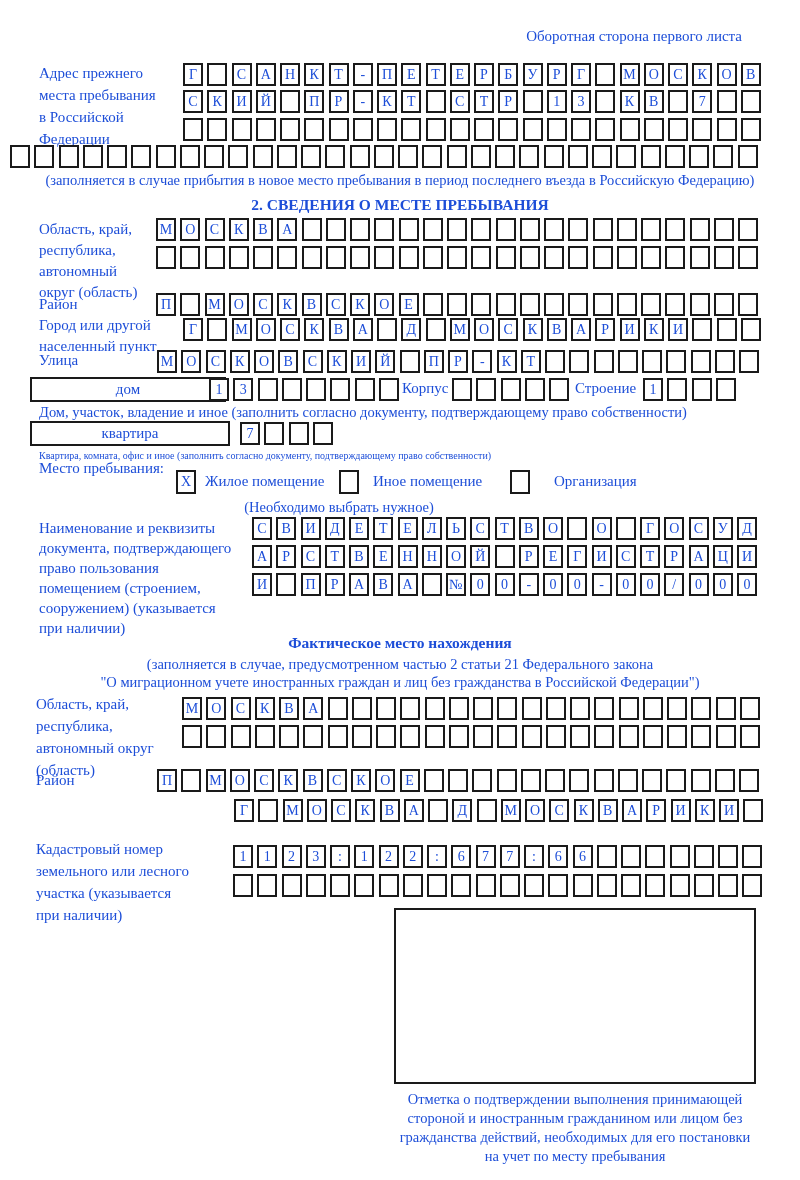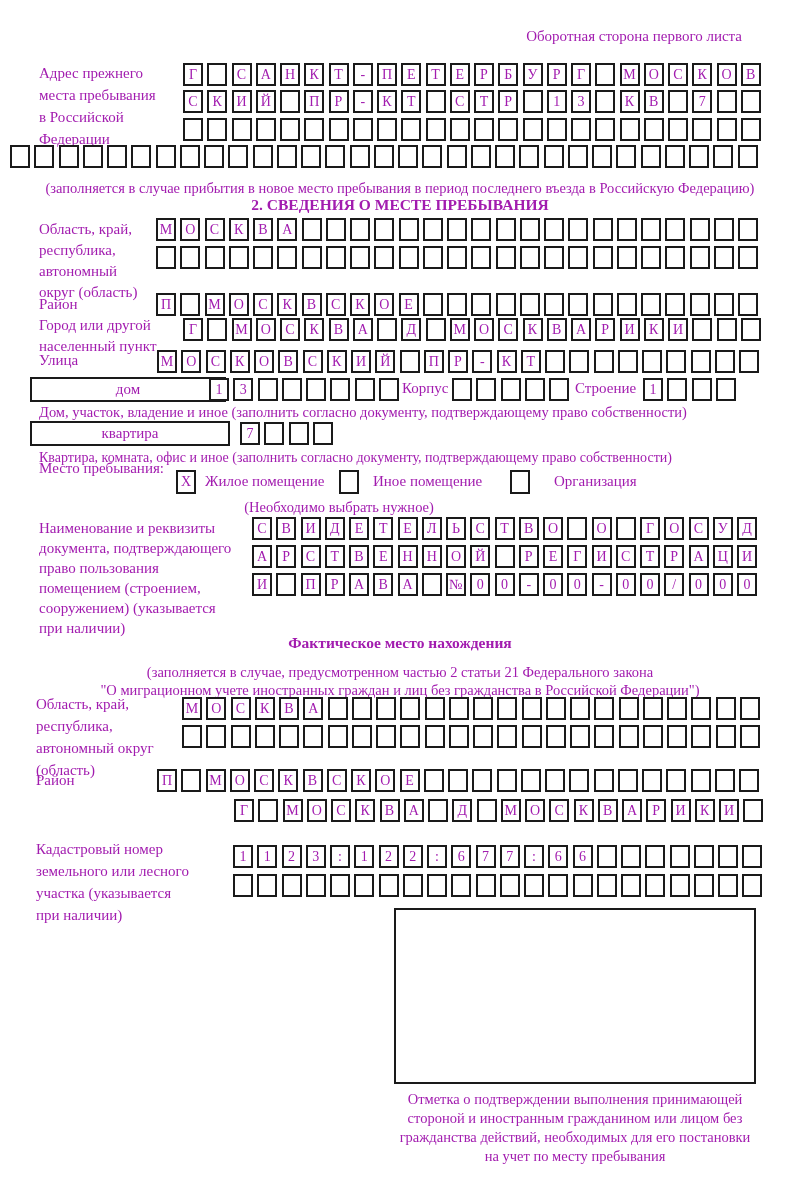--- a/index.html
+++ b/index.html
@@ -1,23 +1,23 @@
 <!DOCTYPE html>
 <html><head>
 <meta charset="utf-8">
 <style>
   html,body{margin:0;padding:0;background:#fff;}
-  .page{position:relative;width:800px;height:1180px;background:#ffffff;color:#a21caf;
+  .page{position:relative;width:800px;height:1180px;background:#ffffff;color:#1d4ed8;
         font-family:"Liberation Serif","DejaVu Serif",serif;overflow:hidden;}
   .txt{position:absolute;font-size:15px;white-space:nowrap;}
   .lines{position:absolute;font-size:15px;}
   .lines .line{line-height:21px;white-space:nowrap;}
   .lines.lh20 .line{line-height:20px;}
   .lines.lh22 .line{line-height:22px;}
-  .cap{position:absolute;left:0;width:800px;text-align:center;font-size:14.5px;white-space:nowrap;margin-top:8px;}
+  .cap{position:absolute;left:0;width:800px;text-align:center;font-size:14.5px;white-space:nowrap;}
   .title{position:absolute;left:0;width:800px;text-align:center;font-size:15.5px;font-weight:bold;}
   .cells{position:absolute;display:flex;gap:4.25px;}
   .cell{flex:0 0 auto;width:20px;height:23px;box-sizing:border-box;border:2px solid #1a1a1a;
         display:flex;align-items:center;justify-content:center;font-size:14px;background:#fff;}
   .widebox{position:absolute;box-sizing:border-box;border:2px solid #1a1a1a;height:25px;
         display:flex;align-items:center;justify-content:center;font-size:15px;background:#fff;}
   .checkbox{position:absolute;box-sizing:border-box;width:20px;height:24px;border:2px solid #1a1a1a;
         display:flex;align-items:center;justify-content:center;font-size:14px;background:#fff;}
   .stamp{position:absolute;box-sizing:border-box;border:2px solid #1a1a1a;background:#fff;}
   .capblock{position:absolute;text-align:center;font-size:14.5px;}
@@ -329,21 +329,21 @@
     </div>
   <div class="txt" style="left:39px;top:404px;font-size:14.5px">Дом, участок, владение и иное (заполнить согласно документу, подтверждающему право собственности)</div>
 
   <div class="widebox" style="left:30px;top:421px;width:200px">квартира</div>
   <div class="cells" style="left:240px;top:422px">
       <span class="cell">7</span>
       <span class="cell"></span>
       <span class="cell"></span>
       <span class="cell"></span>
     </div>
-  <div class="txt" style="left:39px;top:450px;font-size:14px">Квартира, комната, офис и иное (заполнить согласно документу, подтверждающему право собственности)</div>
+  <div class="txt" style="left:39px;top:450px;font-size:10px">Квартира, комната, офис и иное (заполнить согласно документу, подтверждающему право собственности)</div>
 
   <div class="txt" style="left:39px;top:460px">Место пребывания:</div>
   <span class="checkbox" style="left:176px;top:470px">X</span>
   <div class="txt" style="left:205px;top:473px">Жилое помещение</div>
   <span class="checkbox" style="left:339px;top:470px"></span>
   <div class="txt" style="left:373px;top:473px">Иное помещение</div>
   <span class="checkbox" style="left:510px;top:470px"></span>
   <div class="txt" style="left:554px;top:473px">Организация</div>
   <div class="capblock" style="left:139px;top:499px;width:400px">(Необходимо выбрать нужное)</div>
 

